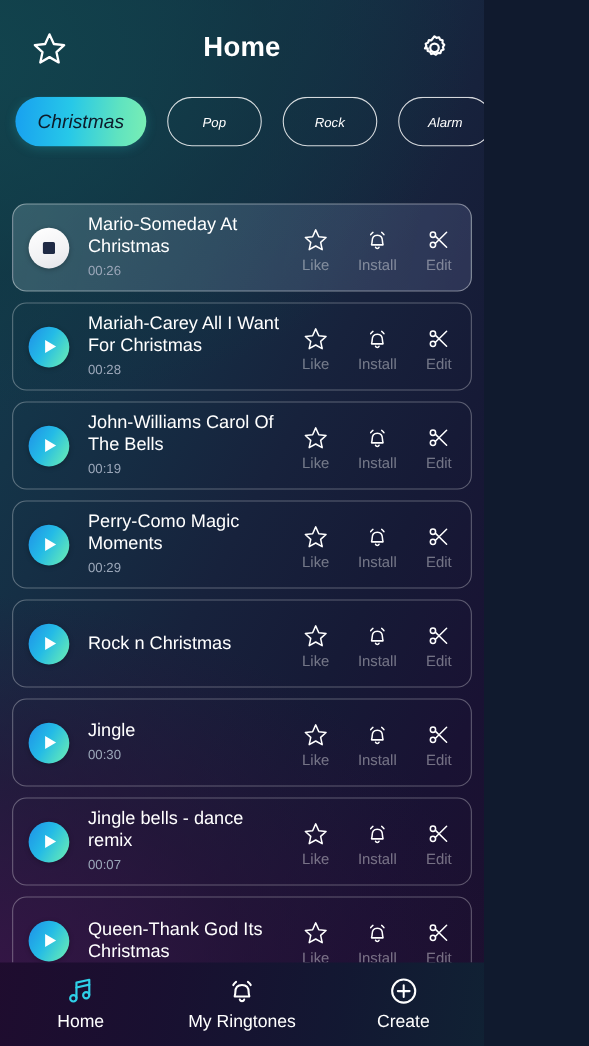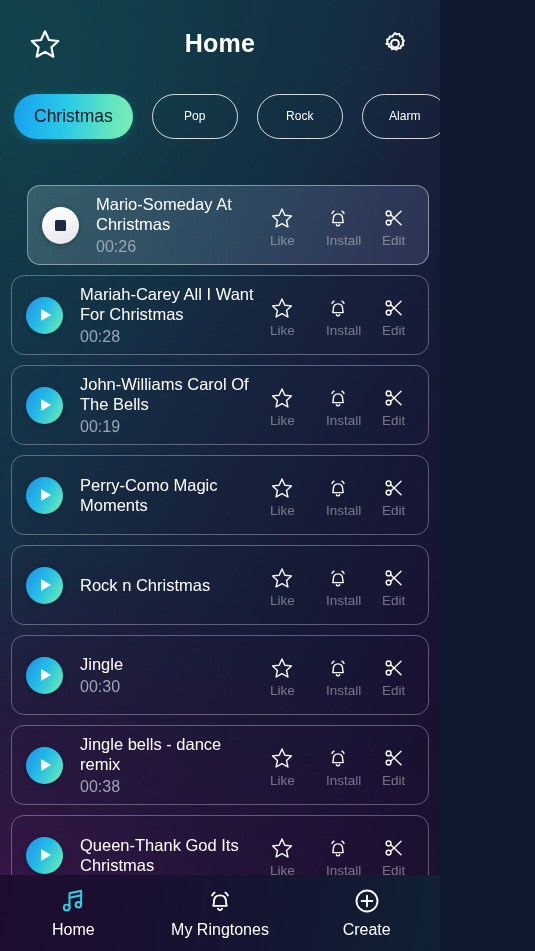--- a/index.html
+++ b/index.html
@@ -38,26 +38,27 @@
     color:#ffffff;
     font-size:25px;
     font-weight:bold;
     letter-spacing:0.2px;
     padding-bottom:2px;
   }
 
   
   .chips {
     display:flex;
-    align-items:center;
+    align-items:flex-start;
     gap:19px;
     padding:0 14px;
     height:56px;
     white-space:nowrap;
     overflow:hidden;
+    font-style:italic;
   }
   .chip {
     flex:0 0 auto;
     height:45px;
     min-width:86px;
     padding:0 22px;
     border-radius:23px;
     border:1.4px solid rgba(255,255,255,0.82);
     color:#ffffff;
     font-size:12px;
@@ -89,21 +90,20 @@
     border-radius:13px;
     border:1px solid rgba(255,255,255,0.30);
     display:flex;
     align-items:center;
     padding:0 12px 0 14px;
     background:transparent;
   }
   .song-row.playing {
     background:linear-gradient(100deg, rgba(122,160,170,0.34) 0%, rgba(104,128,160,0.32) 55%, rgba(96,104,150,0.30) 100%);
     border-color:rgba(255,255,255,0.42);
-    margin-left:16px;
   }
 
   .play-btn {
     flex:0 0 auto;
     width:37px; height:37px;
     border-radius:50%;
     display:flex; align-items:center; justify-content:center;
     background:linear-gradient(120deg, #1e8fe8 0%, #24bbe6 45%, #53dec4 80%, #72ecb4 100%);
     box-shadow:0 1px 5px rgba(0,0,0,0.28);
   }
@@ -134,36 +134,37 @@
   }
   .song-title {
     color:#ffffff;
     font-size:16.5px;
     line-height:20px;
     max-width:232px;
     word-wrap:break-word;
   }
   .song-dur {
     color:#9aa6b8;
-    font-size:16px;
+    font-size:12px;
     line-height:19px;
     margin-top:3px;
   }
 
   .actions {
     flex:0 0 auto;
     display:flex;
     align-items:flex-start;
     gap:22px;
     padding-top:4px;
   }
   .action {
     width:34px;
     display:flex;
     flex-direction:column;
+    align-items:center;
     gap:3px;
   }
   .action svg { display:block; }
   .action-label {
     color:rgba(255,255,255,0.40);
     font-size:13.5px;
     line-height:15px;
   }
 
   
@@ -349,20 +350,21 @@
             <span class="action-label">Edit</span>
           </div>
         </div>
       </div>
       <div class="song-row">
         <div class="play-btn">
           <span class="tri"></span>
         </div>
         <div class="song-meta">
           <div class="song-title">Perry-Como Magic Moments</div>
+          <div class="song-dur">00:29</div>
         </div>
         <div class="actions">
           <div class="action">
             <span>
               <svg width="24" height="24" viewBox="0 0 24 24" fill="none" stroke="#ffffff" stroke-width="1.4" stroke-linejoin="round">
                 <polygon points="12,3 14.8,9.2 21.4,9.9 16.5,14.4 17.9,21 12,17.6 6.1,21 7.5,14.4 2.6,9.9 9.2,9.2"></polygon>
               </svg>
             </span>
             <span class="action-label">Like</span>
           </div>
@@ -464,21 +466,21 @@
             <span class="action-label">Edit</span>
           </div>
         </div>
       </div>
       <div class="song-row">
         <div class="play-btn">
           <span class="tri"></span>
         </div>
         <div class="song-meta">
           <div class="song-title">Jingle bells - dance remix</div>
-          <div class="song-dur">00:38</div>
+          <div class="song-dur">00:07</div>
         </div>
         <div class="actions">
           <div class="action">
             <span>
               <svg width="24" height="24" viewBox="0 0 24 24" fill="none" stroke="#ffffff" stroke-width="1.4" stroke-linejoin="round">
                 <polygon points="12,3 14.8,9.2 21.4,9.9 16.5,14.4 17.9,21 12,17.6 6.1,21 7.5,14.4 2.6,9.9 9.2,9.2"></polygon>
               </svg>
             </span>
             <span class="action-label">Like</span>
           </div>

